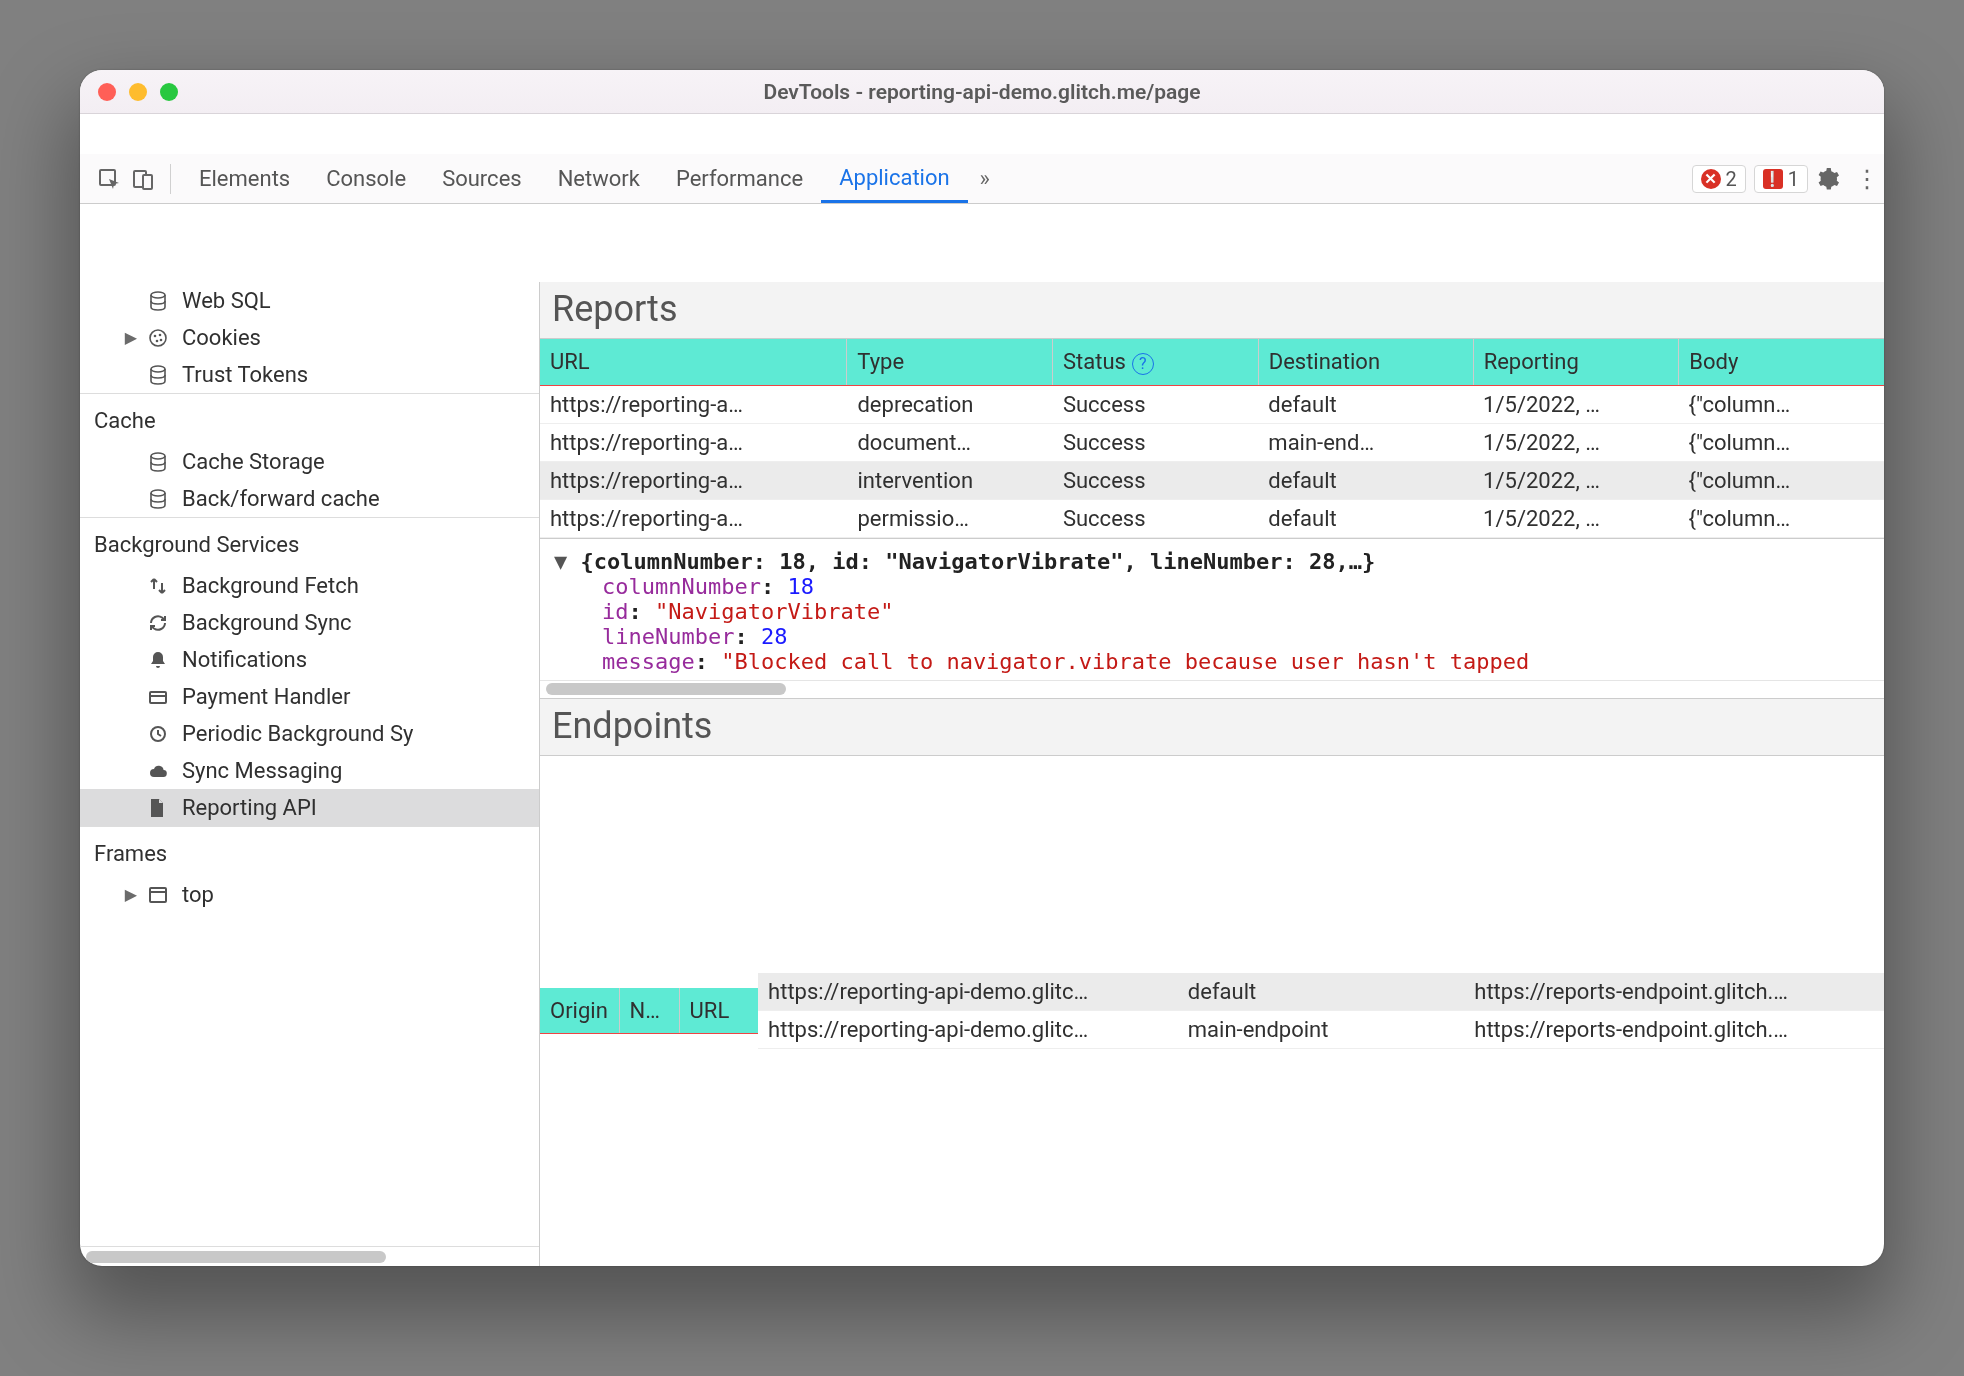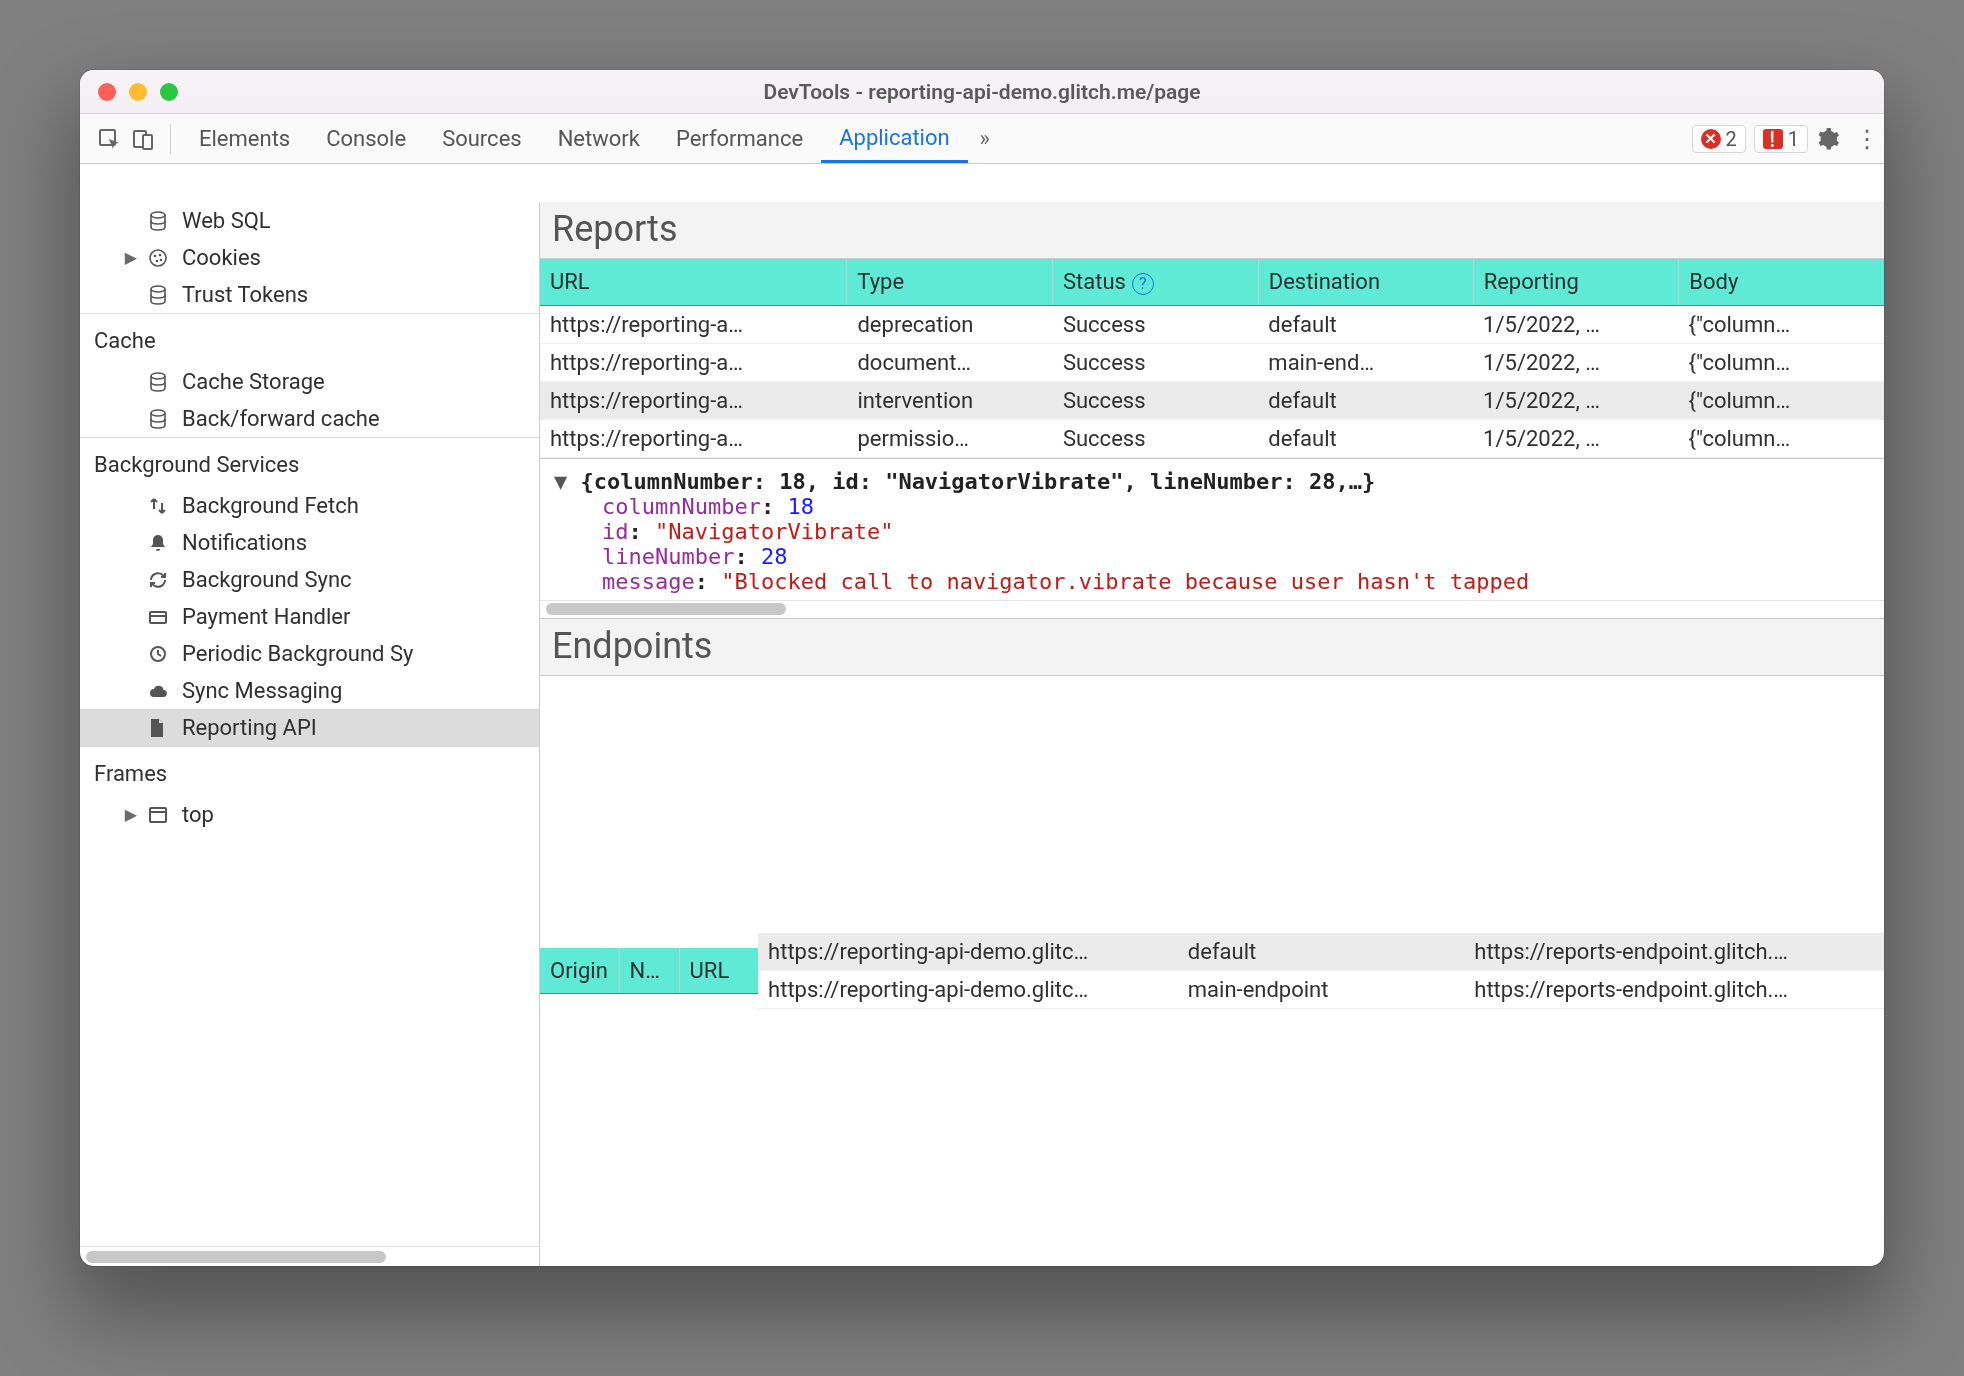--- a/index.html
+++ b/index.html
@@ -15,25 +15,26 @@
   }
   .frame {
     width:1964px;
     height:1376px;
     padding:70px 80px 110px 80px;
   }
   .window {
     width:100%;
     height:100%;
     background:#fff;
-    border-radius:14px;
+    border-radius:22px;
     box-shadow: 0 40px 80px 10px rgba(0,0,0,.35), 0 0 2px rgba(0,0,0,.3);
     display:flex;
     flex-direction:column;
     overflow:hidden;
+    gap:40px;
   }
   
   .titlebar {
     height:44px;
     background:linear-gradient(#f7f3f7,#f3eef3);
     display:flex;
     align-items:center;
     position:relative;
     border-bottom:1px solid #d9d4d9;
     flex-shrink:0;
@@ -280,36 +281,36 @@
                 <svg width="20" height="20" viewBox="0 0 20 20" fill="#555">
                   <path d="M6 3l0 10M6 3l-3 3M6 3l3 3" stroke="#555" stroke-width="2" fill="none"></path>
                   <path d="M14 17l0 -10M14 17l-3 -3M14 17l3 -3" stroke="#555" stroke-width="2" fill="none"></path>
                 </svg>
               </span>
             <span>Background Fetch</span>
             </div>
           <div class="sb-item">
               <span class="tw"></span>
             <span class="sb-ico">
-                <svg width="20" height="20" viewBox="0 0 20 20" fill="#555">
-                  <path d="M10 2a5 5 0 00-5 5v4l-2 3h14l-2-3V7a5 5 0 00-5-5zM8 16a2 2 0 004 0"></path>
-                </svg>
-              </span>
-            <span>Notifications</span>
-            </div>
-          <div class="sb-item">
-              <span class="tw"></span>
-            <span class="sb-ico">
                 <svg width="20" height="20" viewBox="0 0 20 20" fill="none" stroke="#555" stroke-width="2">
                   <path d="M3 10a7 7 0 0111-5.5L17 7"></path>
                   <path d="M17 10a7 7 0 01-11 5.5L3 13"></path>
                   <path d="M17 3v4h-4M3 17v-4h4"></path>
                 </svg>
               </span>
             <span>Background Sync</span>
+            </div>
+          <div class="sb-item">
+              <span class="tw"></span>
+            <span class="sb-ico">
+                <svg width="20" height="20" viewBox="0 0 20 20" fill="#555">
+                  <path d="M10 2a5 5 0 00-5 5v4l-2 3h14l-2-3V7a5 5 0 00-5-5zM8 16a2 2 0 004 0"></path>
+                </svg>
+              </span>
+            <span>Notifications</span>
             </div>
           <div class="sb-item">
               <span class="tw"></span>
             <span class="sb-ico">
                 <svg width="20" height="20" viewBox="0 0 20 20" fill="none" stroke="#555" stroke-width="2">
                   <rect x="2" y="5" width="16" height="11" rx="1"></rect>
                   <path d="M2 9h16"></path>
                 </svg>
               </span>
             <span>Payment Handler</span>

